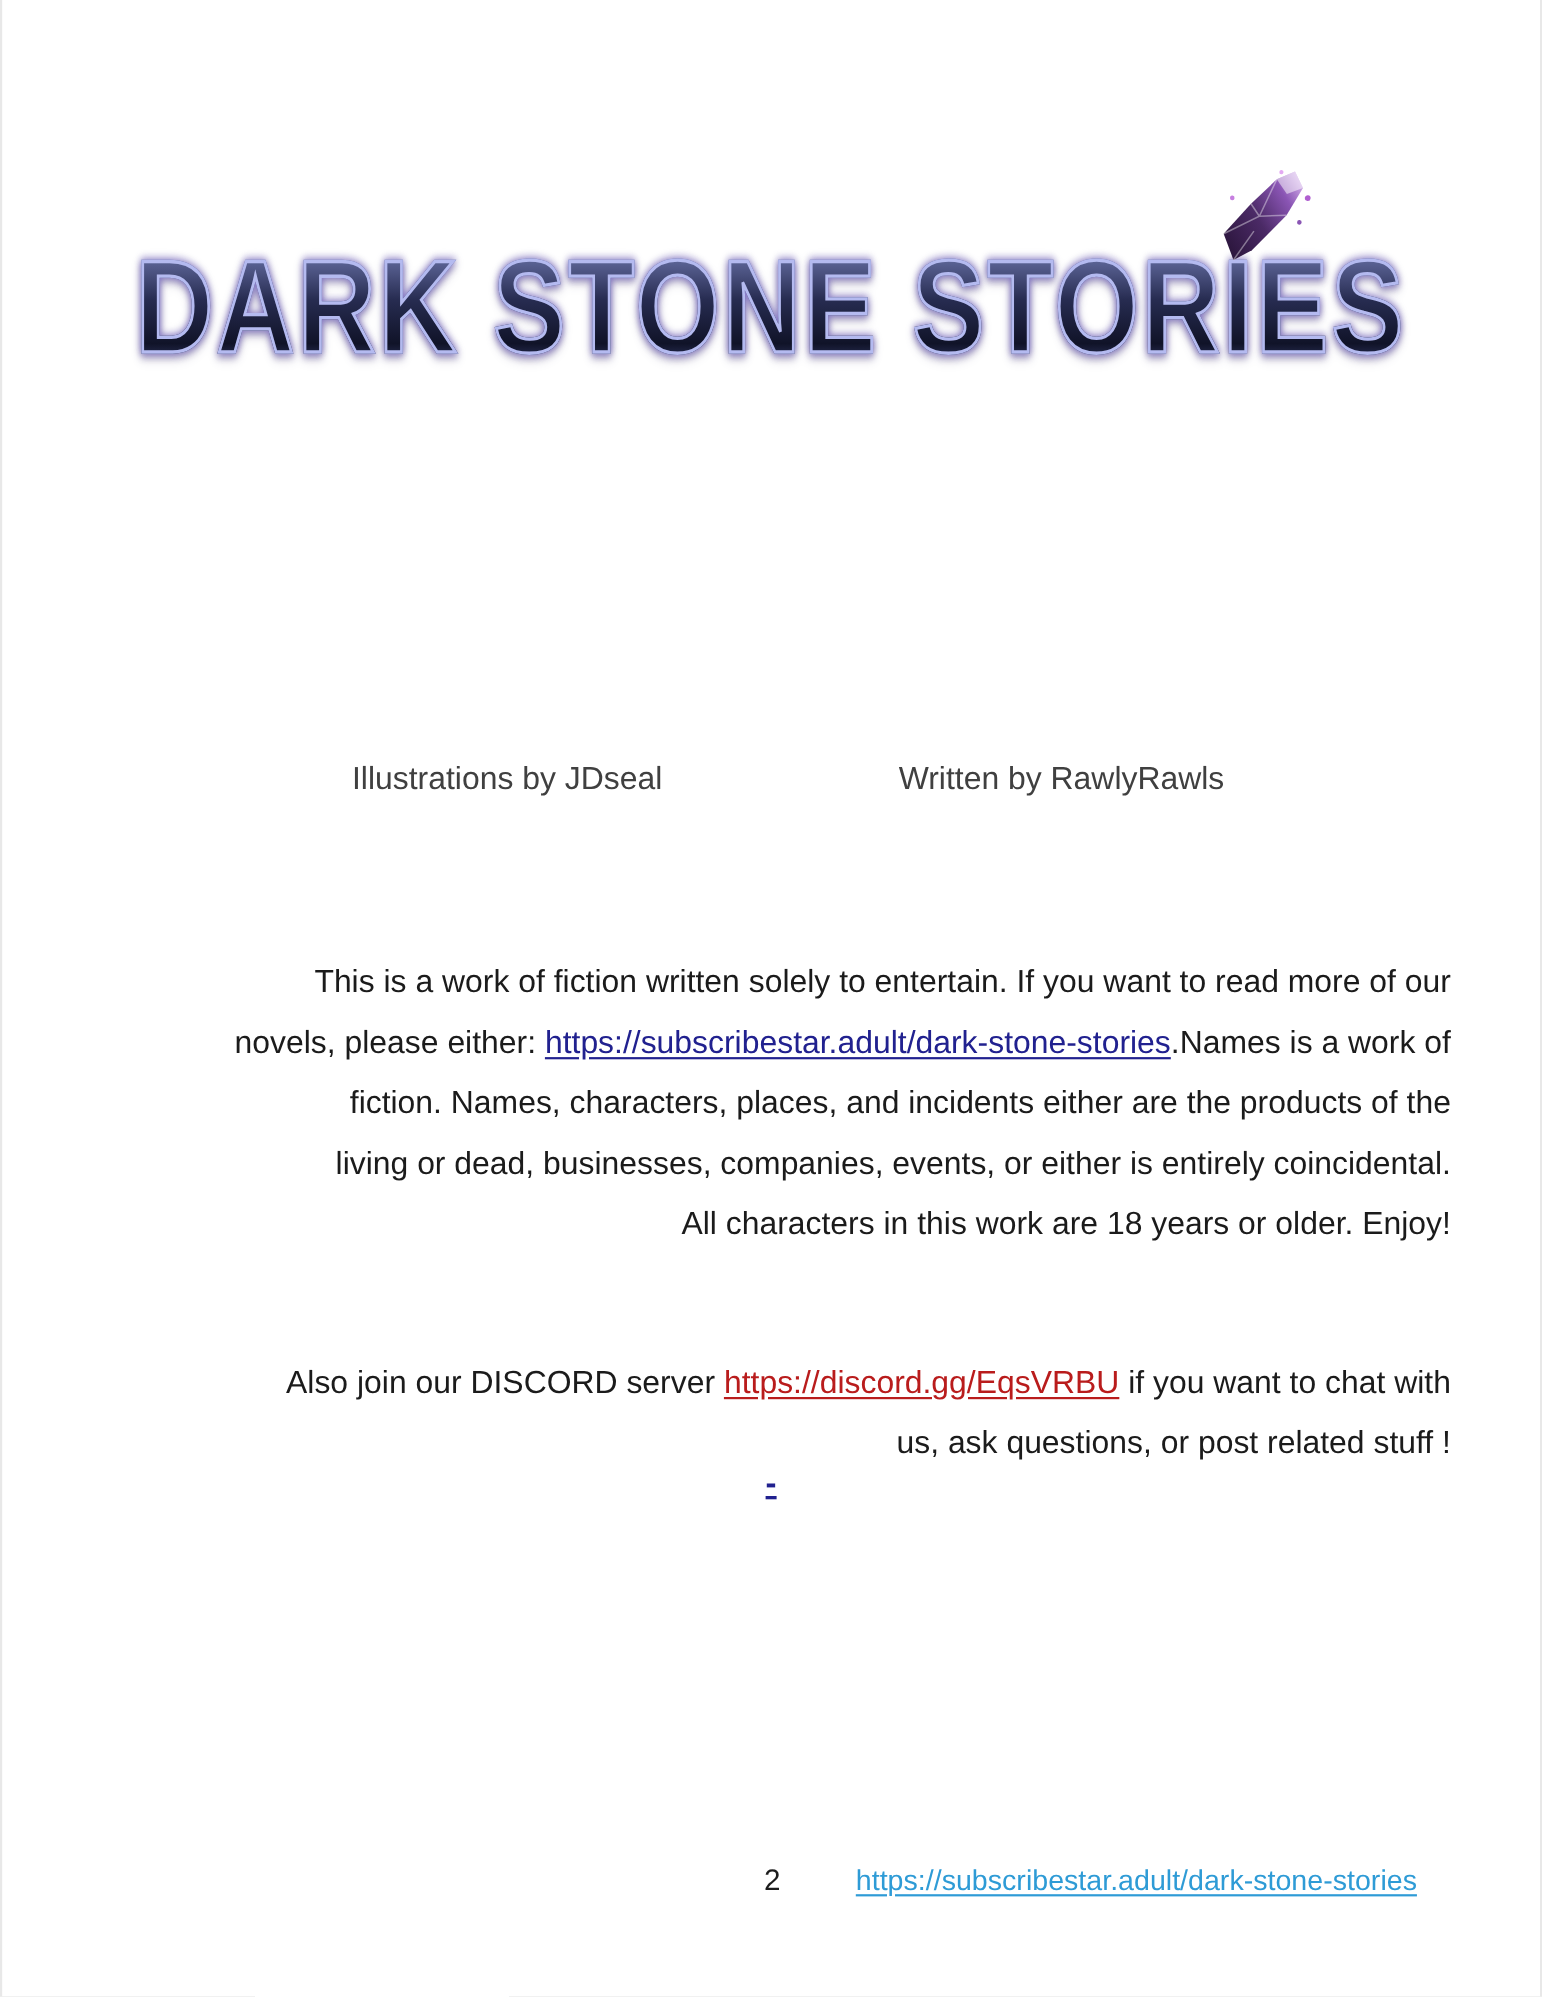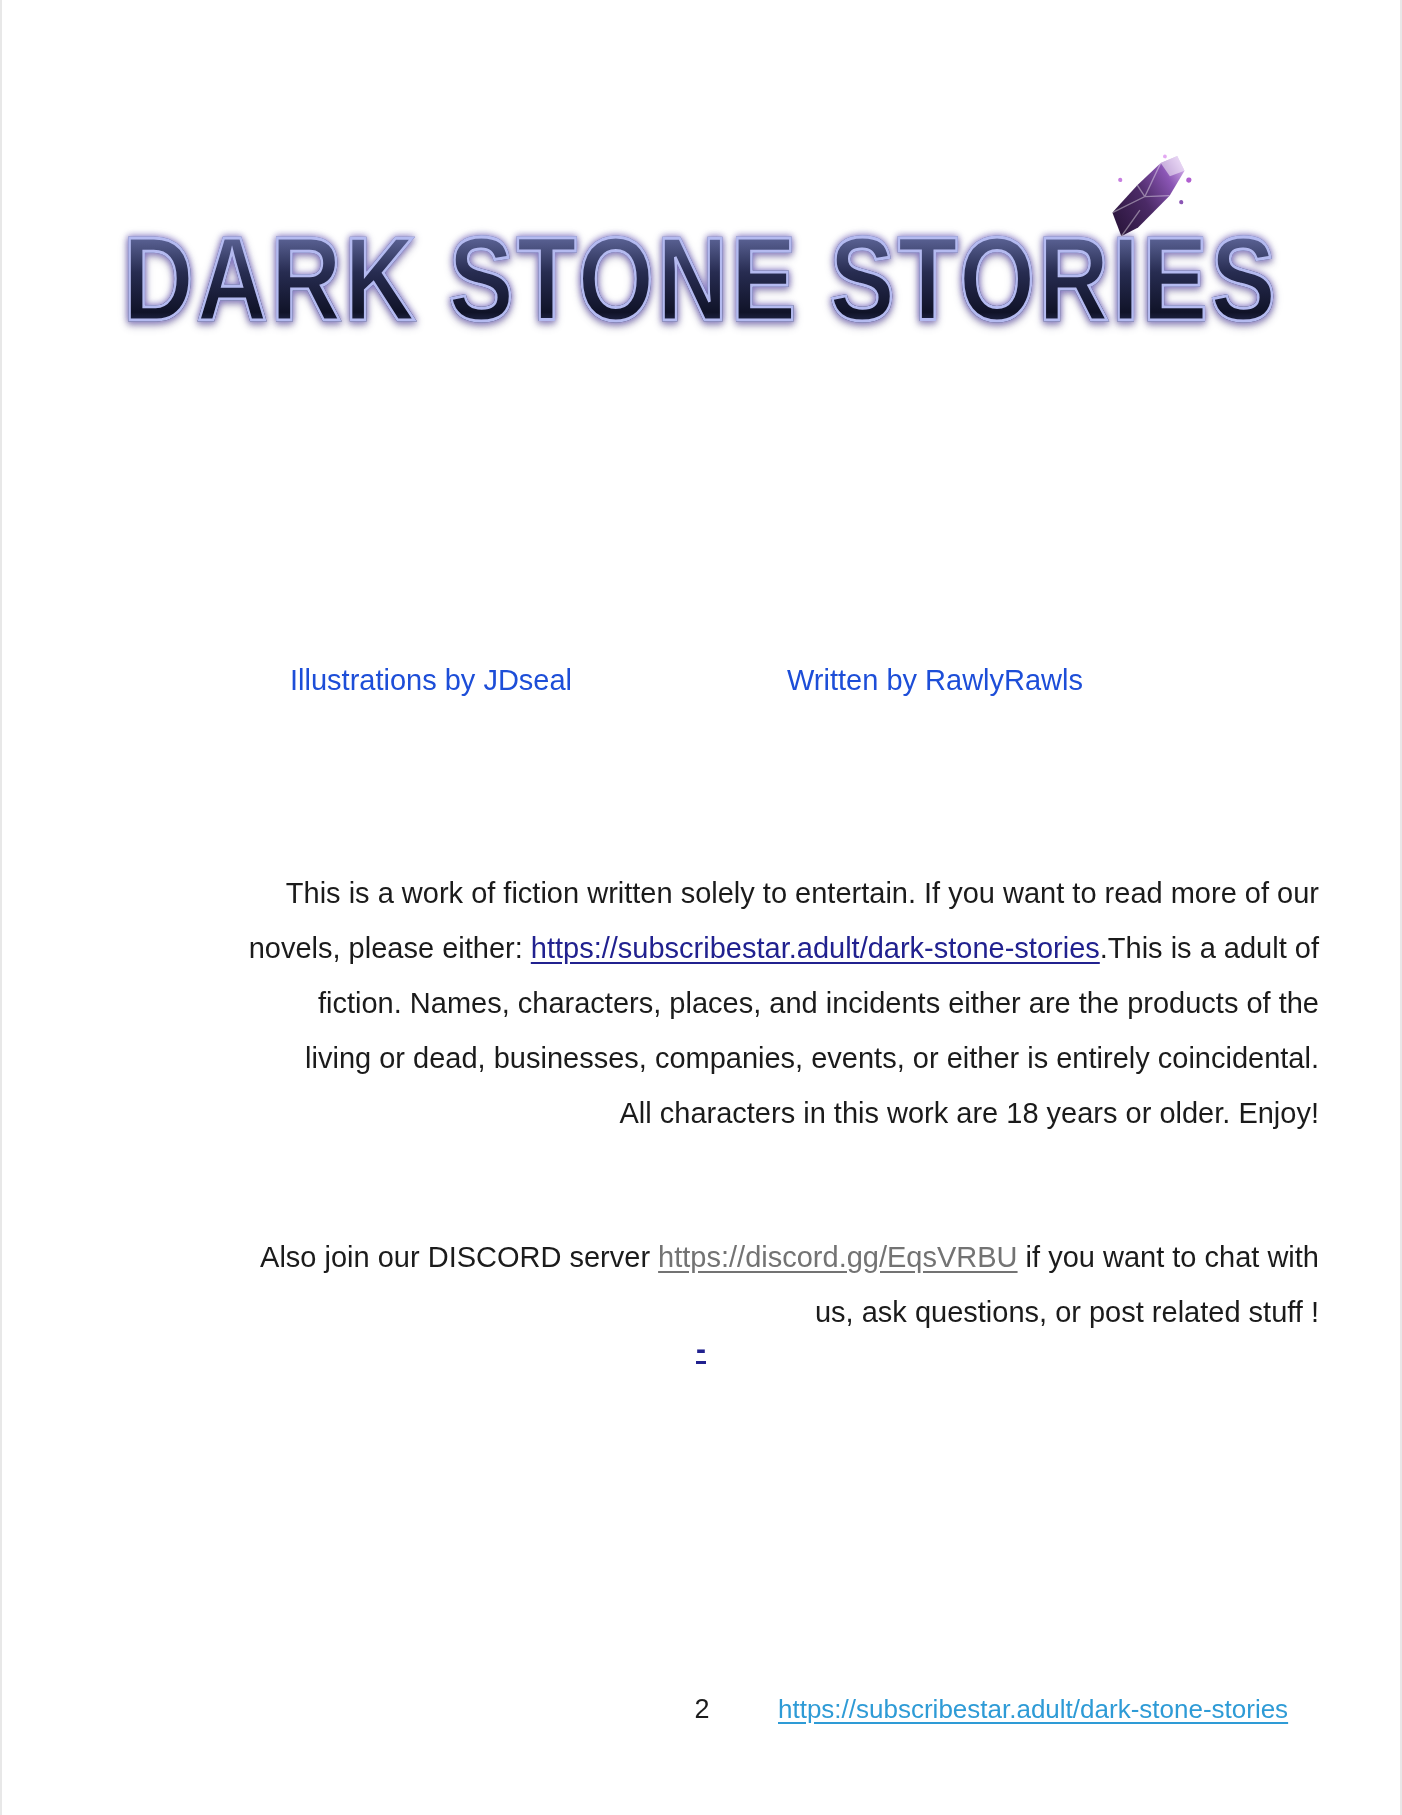--- a/index.html
+++ b/index.html
@@ -28,35 +28,35 @@
     -webkit-text-stroke:2.5px #b4baf0;
     transform:scaleY(1.22);
     transform-origin:50% 55%;
     filter:drop-shadow(0 0 3px rgba(124,108,204,0.85)) drop-shadow(0 2px 3px rgba(46,36,92,0.45));
   }
   .crystal{
     position:absolute;left:1106px;top:146px;width:84px;height:104px;
     transform:rotate(6deg);
   }
   
-  .byline-item{position:absolute;top:664px;font-size:29px;color:#1d4ed8;white-space:nowrap;}
+  .byline-item{position:absolute;top:692px;font-size:29px;color:#404040;white-space:nowrap;margin-left:30px;}
   .byline-illustrator{left:288px;}
   .byline-writer{left:785px;}
   
   .para{
     position:absolute;left:85px;width:1232px;
     font-size:29px;line-height:55px;text-align:right;
     color:#1b1b1b;
   }
   .para-disclaimer{top:866px;}
   .para-discord{top:1230px;}
   .para .line{display:block;}
   .link{text-decoration:underline;text-underline-offset:4px;cursor:pointer;}
   .link.navy{color:#21218F;}
-  .link.bright{color:#737373;}
+  .link.bright{color:#b91c1c;}
   
   .dash-line{position:absolute;top:1332px;left:0;width:100%;text-align:center;}
   .dash{
     display:inline-block;
     color:#21218F;font-weight:bold;font-size:30px;
     text-decoration:underline;text-underline-offset:2px;
   }
   
   .footer-pagenum{
     position:absolute;top:1694px;left:700px;transform:translateX(-50%);
@@ -94,21 +94,21 @@
     <circle cx="60" cy="6" r="2.2" fill="#e3a9f2"></circle>
     <circle cx="90" cy="30" r="3" fill="#b05fd0"></circle>
     <circle cx="84" cy="56" r="2.4" fill="#8a55b4"></circle>
   </svg>
 
   <span class="byline-item byline-illustrator">Illustrations by JDseal</span>
   <span class="byline-item byline-writer">Written by RawlyRawls</span>
 
   <div class="para para-disclaimer">
       <span class="line"><span>This is a work of fiction written solely to entertain. If you want to read more of our</span></span>
-      <span class="line"><span>novels, please either: </span><a class="link navy">https://subscribestar.adult/dark-stone-stories</a><span>.This is a adult of</span></span>
+      <span class="line"><span>novels, please either: </span><a class="link navy">https://subscribestar.adult/dark-stone-stories</a><span>.Names is a work of</span></span>
       <span class="line"><span>fiction. Names, characters, places, and incidents either are the products of the</span></span>
       <span class="line"><span>living or dead, businesses, companies, events, or either is entirely coincidental.</span></span>
       <span class="line"><span>All characters in this work are 18 years or older. Enjoy!</span></span>
     </div>
 
   <div class="para para-discord">
       <span class="line"><span>Also join our DISCORD server </span><a class="link bright">https://discord.gg/EqsVRBU</a><span> if you want to chat with</span></span>
       <span class="line"><span>us, ask questions, or post related stuff !</span></span>
     </div>
 

